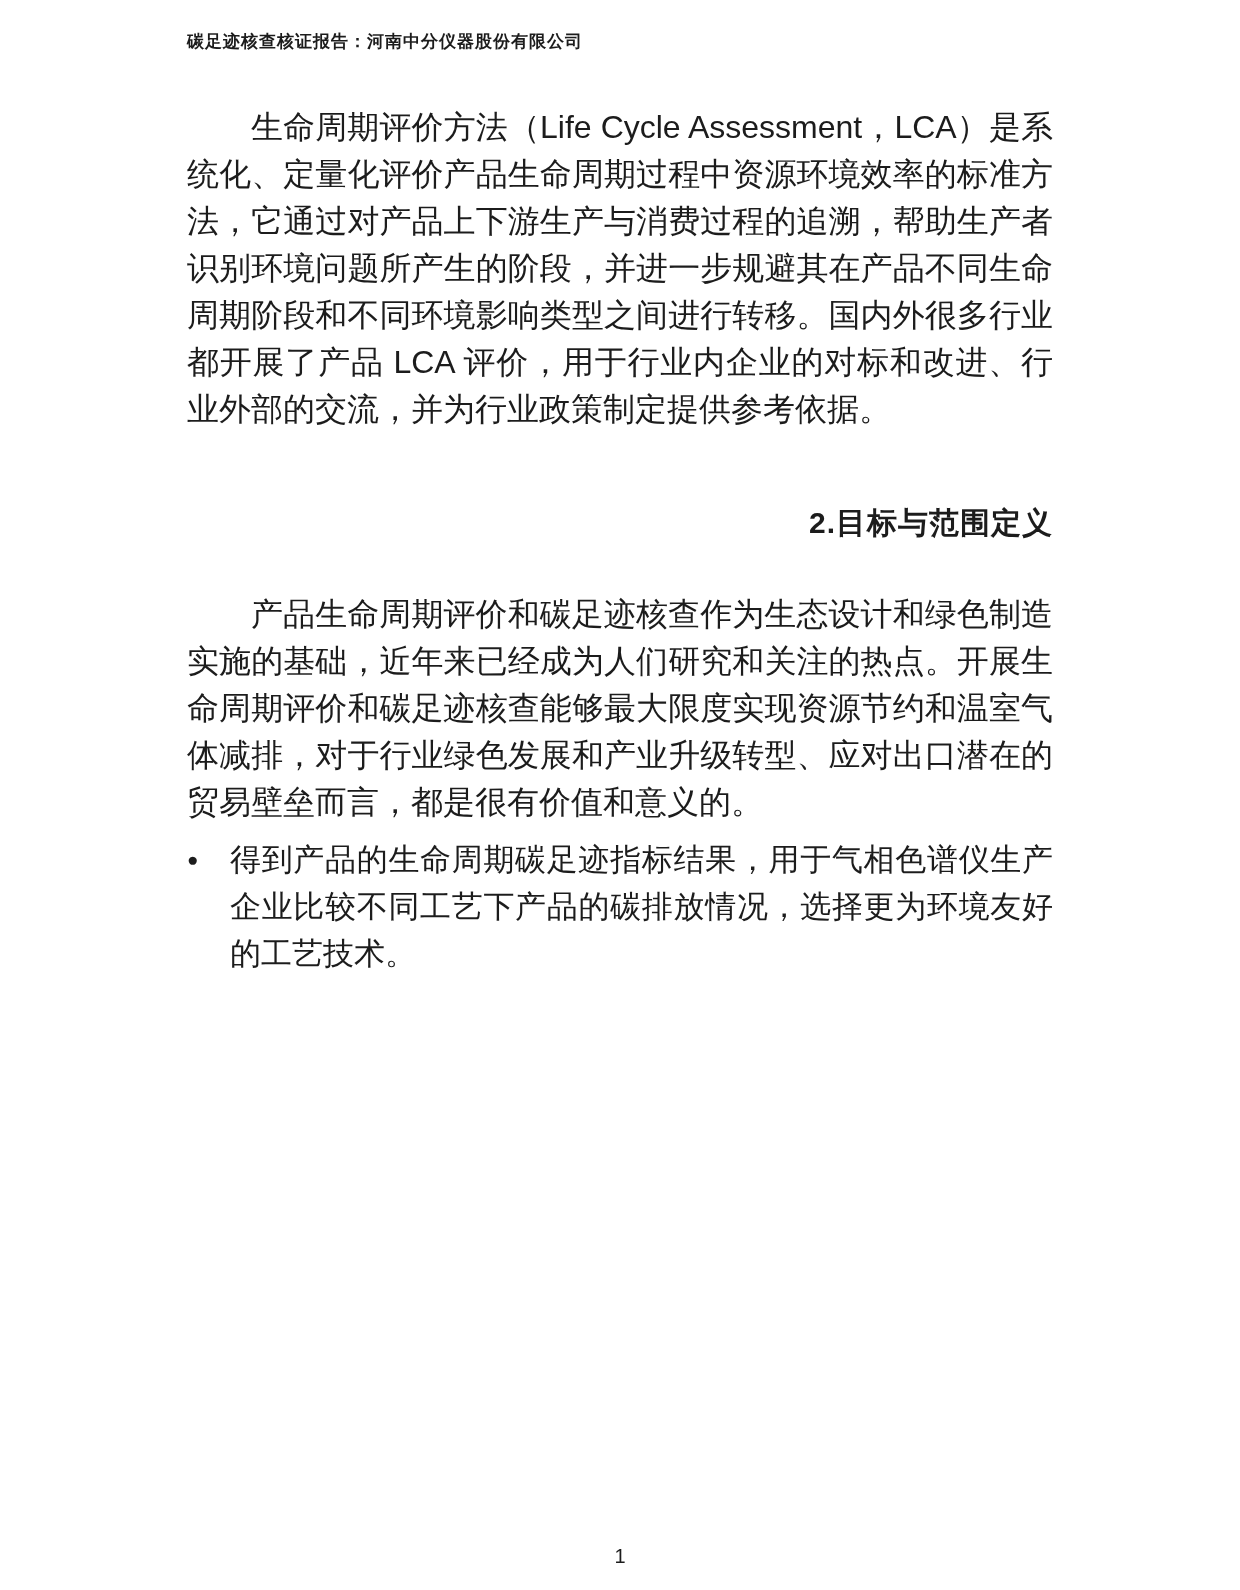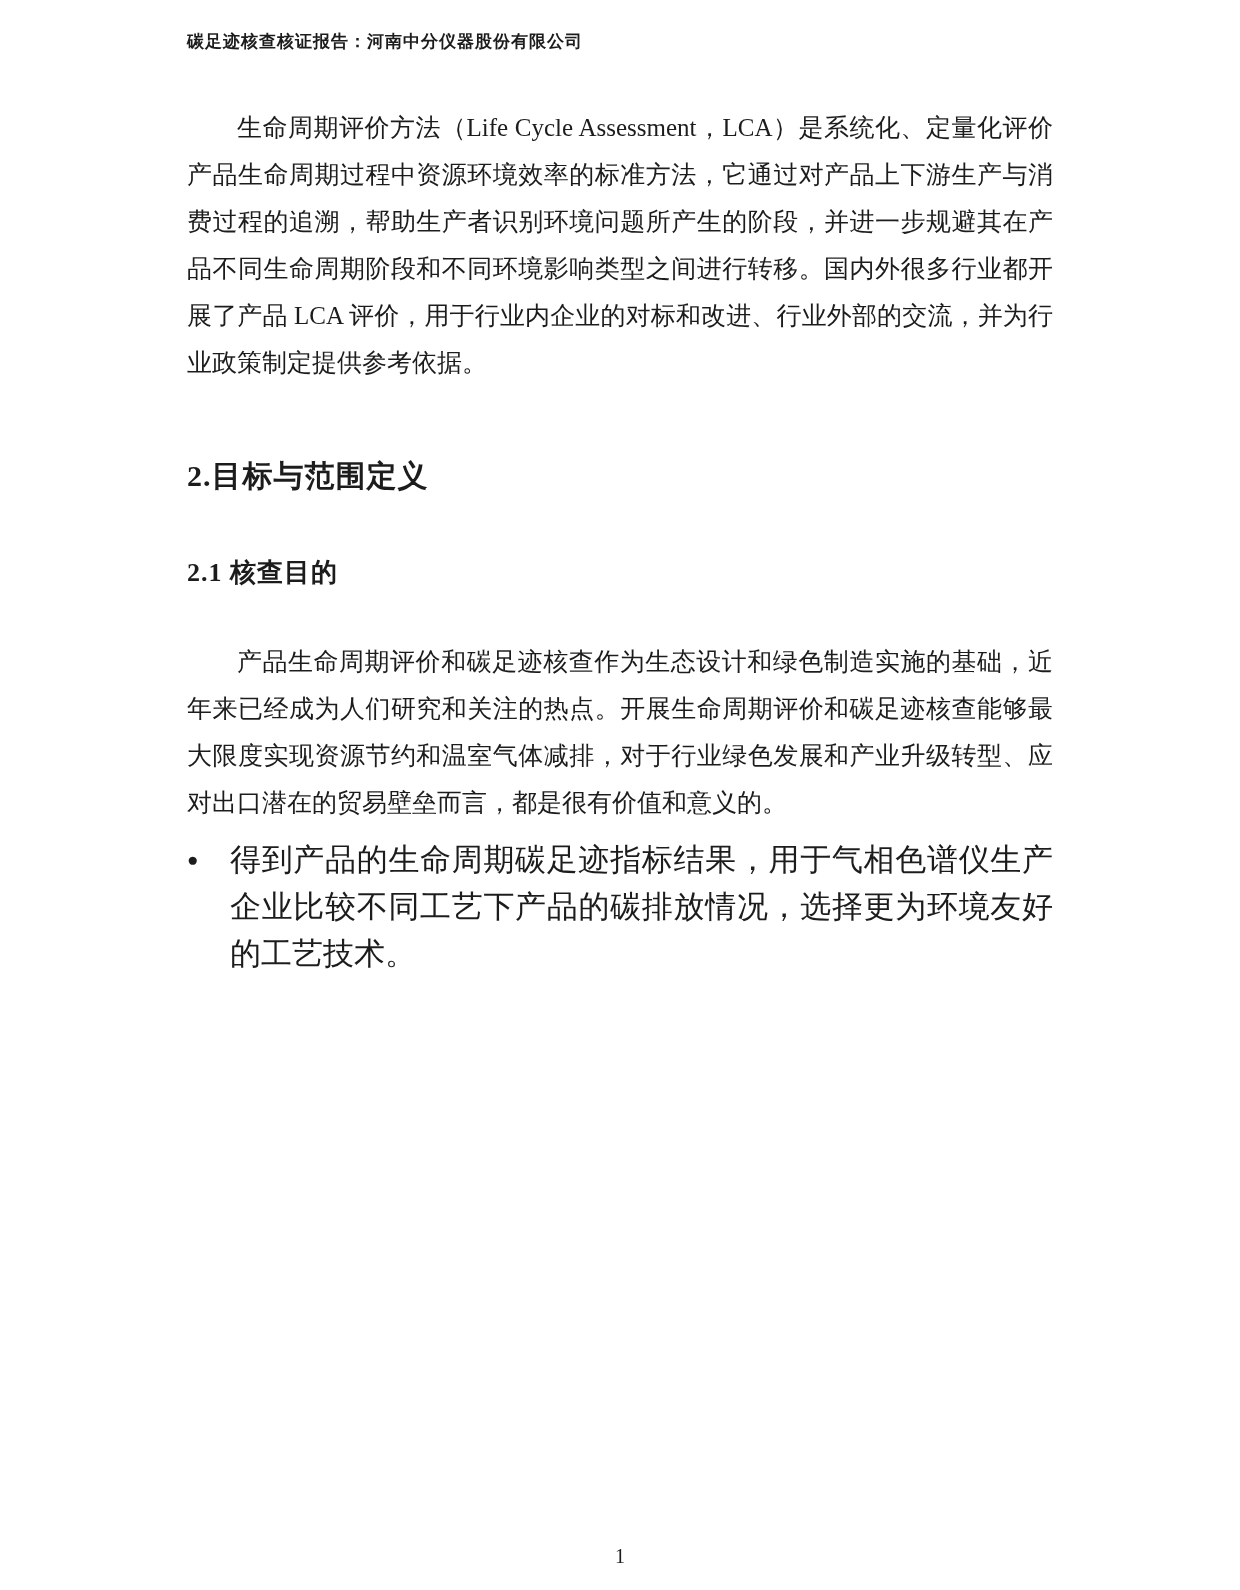--- a/index.html
+++ b/index.html
@@ -8,49 +8,49 @@
     background: #ffffff;
   }
   .page {
     position: relative;
     width: 1240px;
     height: 1590px;
     box-sizing: border-box;
     padding: 30px 187px 0 187px;
     background: #ffffff;
     color: #1c1c1c;
-    font-family: Liberation Serif, serif;
+    font-family: Liberation Sans, sans-serif;
     overflow: hidden;
     border-radius: 32px;
   }
   .running-header {
     font-size: 17px;
     font-weight: bold;
     letter-spacing: 1px;
     line-height: 24px;
     white-space: nowrap;
   }
   h1 {
     font-size: 30px;
     font-weight: bold;
     line-height: 40px;
     margin: 0;
     letter-spacing: 1px;
   }
   h1.first { margin-top: 42px; }
-  h1.second { margin-top: 70px; }
+  h1.second { margin-top: 70px; text-align: right; }
   h2.sub {
     font-size: 26px;
     font-weight: bold;
     line-height: 34px;
     margin: 60px 0 0 0;
     letter-spacing: 1px;
   }
   p.body {
-    font-size: 25px;
+    font-size: 32px;
     line-height: 47px;
     margin: 0;
     text-align: justify;
     text-indent: 2em;
     word-break: break-all;
   }
   p.p1 { margin-top: 50px; }
   p.p3 { margin-top: 48px; }
   ul.bullets {
     list-style: none;
@@ -94,21 +94,20 @@
   <header>
     <span class="running-header">碳足迹核查核证报告：河南中分仪器股份有限公司</span>
   </header>
 
 
   <p class="body p1">生命周期评价方法（Life Cycle Assessment，LCA）是系统化、定量化评价产品生命周期过程中资源环境效率的标准方法，它通过对产品上下游生产与消费过程的追溯，帮助生产者识别环境问题所产生的阶段，并进一步规避其在产品不同生命周期阶段和不同环境影响类型之间进行转移。国内外很多行业都开展了产品 LCA 评价，用于行业内企业的对标和改进、行业外部的交流，并为行业政策制定提供参考依据。</p>
 
 
   <h1 class="second">2.目标与范围定义</h1>
 
-  <h2 class="sub">2.1 核查目的</h2>
 
   <p class="body p3">产品生命周期评价和碳足迹核查作为生态设计和绿色制造实施的基础，近年来已经成为人们研究和关注的热点。开展生命周期评价和碳足迹核查能够最大限度实现资源节约和温室气体减排，对于行业绿色发展和产业升级转型、应对出口潜在的贸易壁垒而言，都是很有价值和意义的。</p>
 
 
   <ul class="bullets">
     <li>
       <span class="marker">●</span>
       <span class="bullet-text">得到产品的生命周期碳足迹指标结果，用于气相色谱仪生产企业比较不同工艺下产品的碳排放情况，选择更为环境友好的工艺技术。</span>
     </li>
   </ul>

